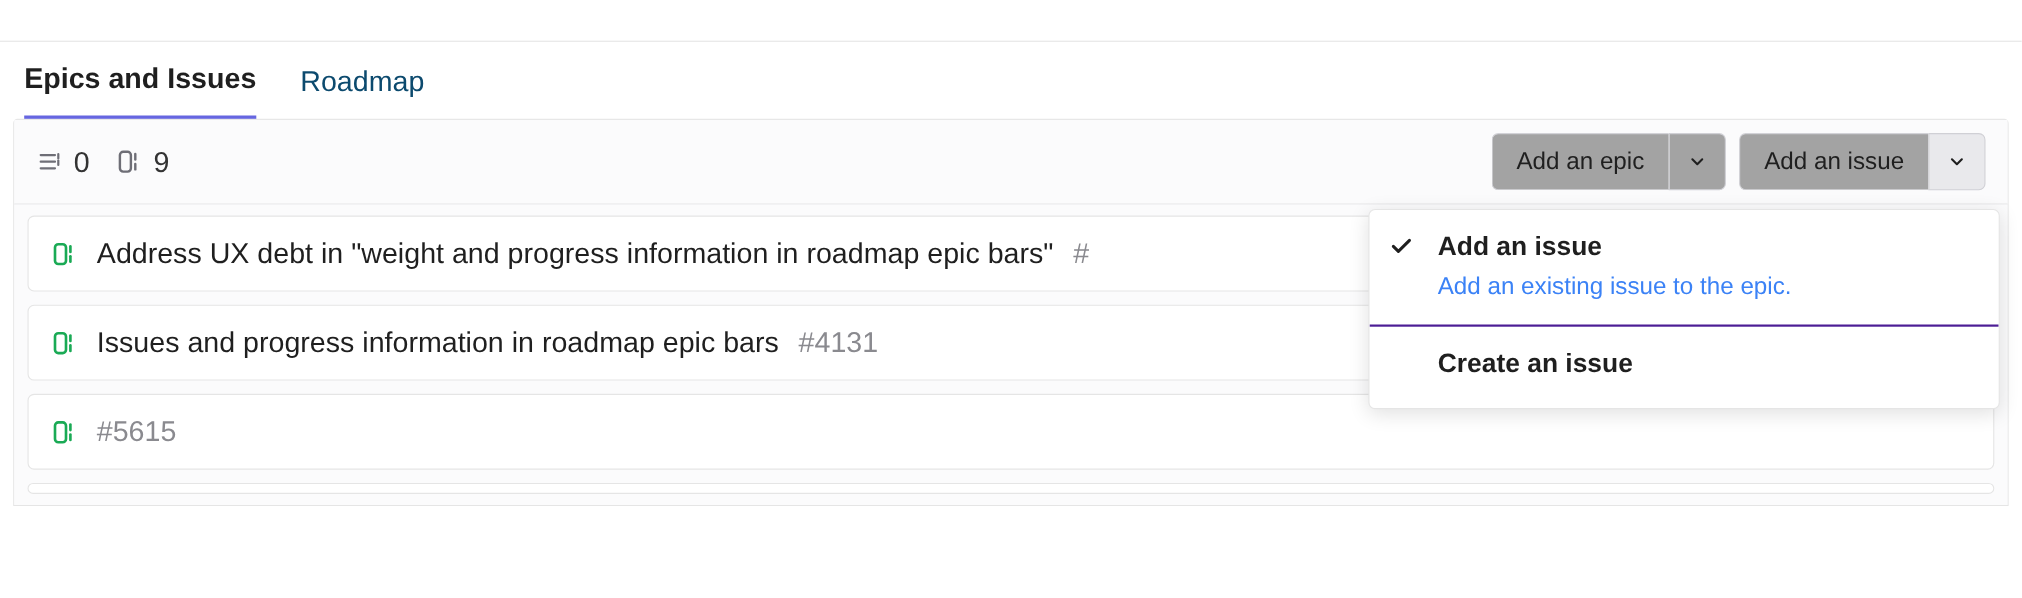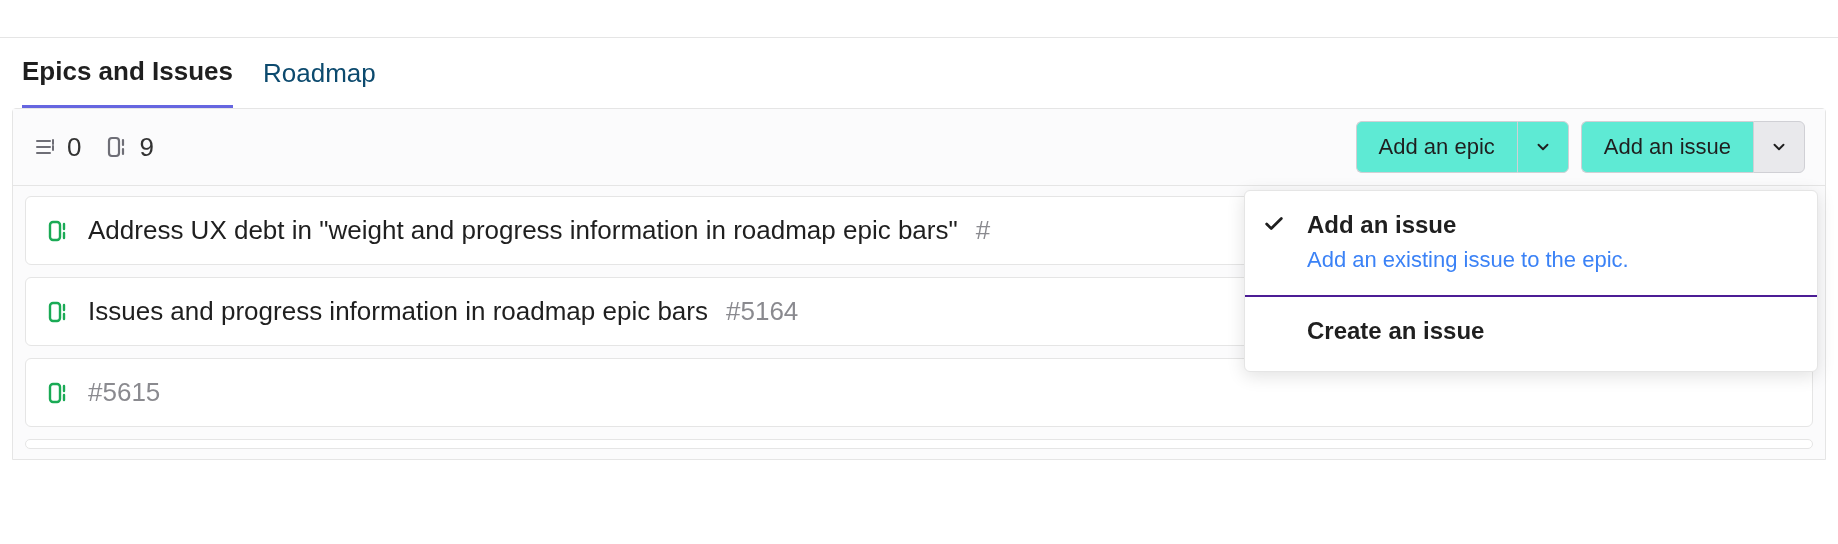--- a/index.html
+++ b/index.html
@@ -1,30 +1,30 @@
 <!DOCTYPE html>
 <html><head>
 <meta charset="utf-8">
 <style>
   * { box-sizing: border-box; margin: 0; padding: 0; }
   html, body { width: 1838px; font-family: -apple-system, BlinkMacSystemFont, "Segoe UI", Helvetica, Arial, sans-serif; color: #1f1f1f; background: #fff; }
   .page { width: 100%; }
   .spacer-top { height: 38px; border-bottom: 1px solid #e5e5e5; }
-  .tabs { display: flex; align-items: center; gap: 30px; padding: 18px 22px 0 22px; }
+  .tabs { display: flex; align-items: flex-end; gap: 40px; padding: 18px 22px 0 22px; }
   .tab { font-size: 26px; font-weight: 400; color: #0c4a6e; padding-bottom: 18px; cursor: pointer; }
   .tab.active { color: #1f1f1f; font-weight: 600; border-bottom: 3px solid #6666e0; }
   .panel { margin: 0 12px; border: 1px solid #e5e5e5; border-top: 1px solid #e5e5e5; background: #f9f9fb; border-radius: 4px 4px 0 0; }
   .toolbar { display: flex; align-items: center; justify-content: space-between; padding: 12px 20px; border-bottom: 1px solid #e5e5e5; background: #fbfbfc; }
   .counts { display: flex; align-items: center; gap: 24px; font-size: 26px; color: #333; }
   .count-item { display: inline-flex; align-items: center; gap: 10px; }
   .count-item .num { color: #333; }
   .icon { display: inline-flex; align-items: center; justify-content: center; }
   .toolbar-actions { display: flex; gap: 12px; }
   .btn-group { display: inline-flex; }
-  .btn { background: #5eead4; border: 1px solid #d0d0d5; color: #1f1f1f; font-size: 22px; padding: 12px 22px; cursor: pointer; display: inline-flex; align-items: center; gap: 8px; }
+  .btn { background: #a3a3a3; border: 1px solid #d0d0d5; color: #1f1f1f; font-size: 22px; padding: 12px 22px; cursor: pointer; display: inline-flex; align-items: center; gap: 8px; }
   .btn.main { border-radius: 6px 0 0 6px; border-right: none; }
   .btn.caret { border-radius: 0 6px 6px 0; padding: 12px 16px; }
   .btn.caret.open { background: #e9e9ec; }
   .list { padding: 10px 12px; display: flex; flex-direction: column; gap: 12px; background: #fbfbfc; }
   .row { background: #fff; border: 1px solid #e5e5e5; border-radius: 6px; padding: 18px 20px; display: flex; align-items: center; gap: 18px; font-size: 26px; }
   .row .title { color: #1f1f1f; }
   .row .ref { color: #8a8a8f; }
   .issue-icon svg { display: block; }
   .dropdown { position: absolute; right: 20px; top: 190px; width: 574px; background: #fff; border: 1px solid #e5e5e5; border-radius: 6px; box-shadow: 0 4px 18px rgba(0,0,0,0.12); overflow: hidden; }
   .dropdown .item { padding: 20px 22px 20px 62px; position: relative; cursor: pointer; }
@@ -110,21 +110,21 @@
       </div>
       <div class="row">
         <span class="issue-icon icon">
           <svg width="24" height="24" viewBox="0 0 24 24" fill="none" stroke="#1aaa55" stroke-width="2.4" stroke-linecap="round">
             <rect x="4" y="3" width="10" height="18" rx="3"></rect>
             <path d="M18 5 L18 10"></path>
             <path d="M18 14 L18 19"></path>
           </svg>
         </span>
         <span class="title">Issues and progress information in roadmap epic bars</span>
-        <span class="ref">#5164</span>
+        <span class="ref">#4131</span>
       </div>
       <div class="row">
         <span class="issue-icon icon">
           <svg width="24" height="24" viewBox="0 0 24 24" fill="none" stroke="#1aaa55" stroke-width="2.4" stroke-linecap="round">
             <rect x="4" y="3" width="10" height="18" rx="3"></rect>
             <path d="M18 5 L18 10"></path>
             <path d="M18 14 L18 19"></path>
           </svg>
         </span>
         <span class="ref">#5615</span>

